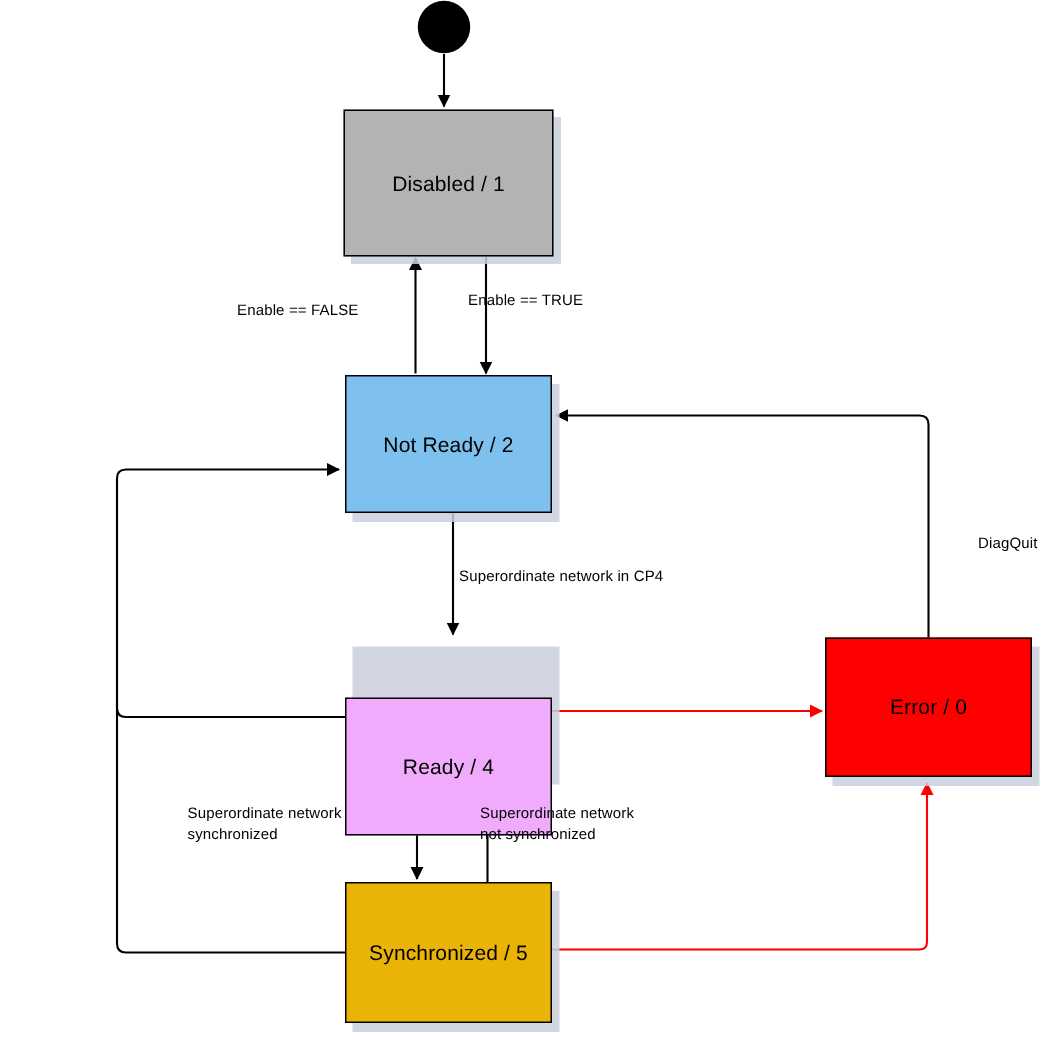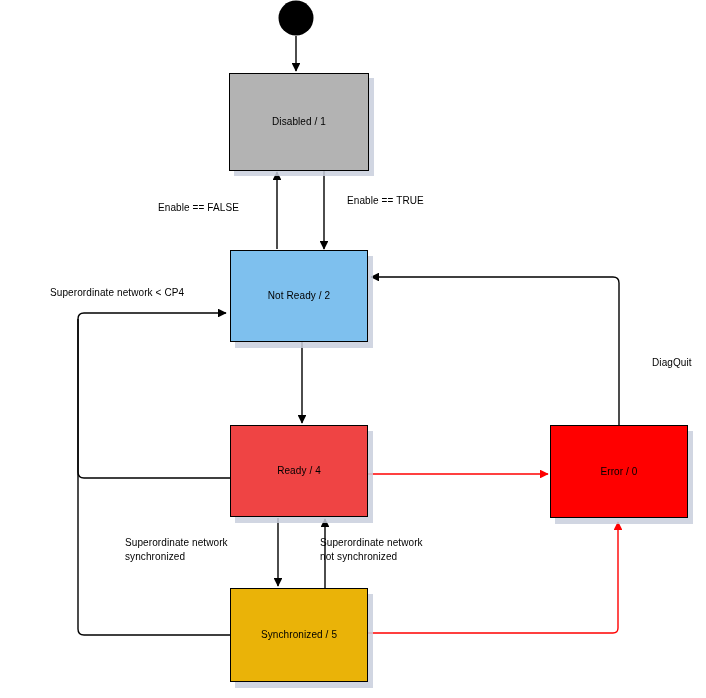--- a/index.html
+++ b/index.html
@@ -24,21 +24,21 @@
     width: 706px;
     height: 698px;
   }
   .state-node {
     position: absolute;
     box-sizing: border-box;
     border: 1px solid #000000;
     display: flex;
     align-items: center;
     justify-content: center;
-    font-size: 10px;
+    font-size: 14px;
     color: #000000;
     text-align: center;
     line-height: 1.2;
     letter-spacing: 0.1px;
   }
   .node-shadow {
     position: absolute;
     background: #c9cfdd;
     opacity: 0.85;
   }
@@ -50,21 +50,21 @@
     line-height: 1.35;
     letter-spacing: 0.1px;
   }
   .edge-label.two-line {
     text-align: left;
     white-space: normal;
     width: 160px;
   }
   #node-disabled   { background: #b3b3b3; }
   #node-not-ready  { background: #7ec0ee; }
-  #node-ready      { background: #ef4444; }
+  #node-ready      { background: #f0abfc; margin-top: 40px; }
   #node-sync       { background: #eab308; }
   #node-error      { background: #ff0000; }
 </style>
 </head>
 <body>
 
 <div id="diagram-root">
 
   <svg id="diagram-svg" viewBox="0 0 706 698" xmlns="http://www.w3.org/2000/svg">
     <defs>
@@ -122,24 +122,24 @@
   <div id="node-sync" class="state-node" style="left:230px; top:588px; width:138px; height:94px;">
     <span>Synchronized / 5</span>
   </div>
 
   <div id="node-error" class="state-node" style="left:550px; top:425px; width:138px; height:93px;">
     <span>Error / 0</span>
   </div>
 
   <div class="edge-label" style="left:158px; top:201px;">Enable == FALSE</div>
 
-  <div class="edge-label" style="left:347px; top:194px;">Enable == TRUE</div>
+  <div class="edge-label" style="left:312px; top:194px;">Enable == TRUE</div>
 
-  <div class="edge-label" style="left:50px; top:286px;">Superordinate network &lt; CP4</div>
 
+  <div class="edge-label" style="left:306px; top:378px;">Superordinate network in CP4</div>
 
   <div class="edge-label two-line" style="left:125px; top:536px;">
     <span>Superordinate network</span><br>
     <span>synchronized</span>
   </div>
 
   <div class="edge-label two-line" style="left:320px; top:536px;">
     <span>Superordinate network</span><br>
     <span>not synchronized</span>
   </div>

